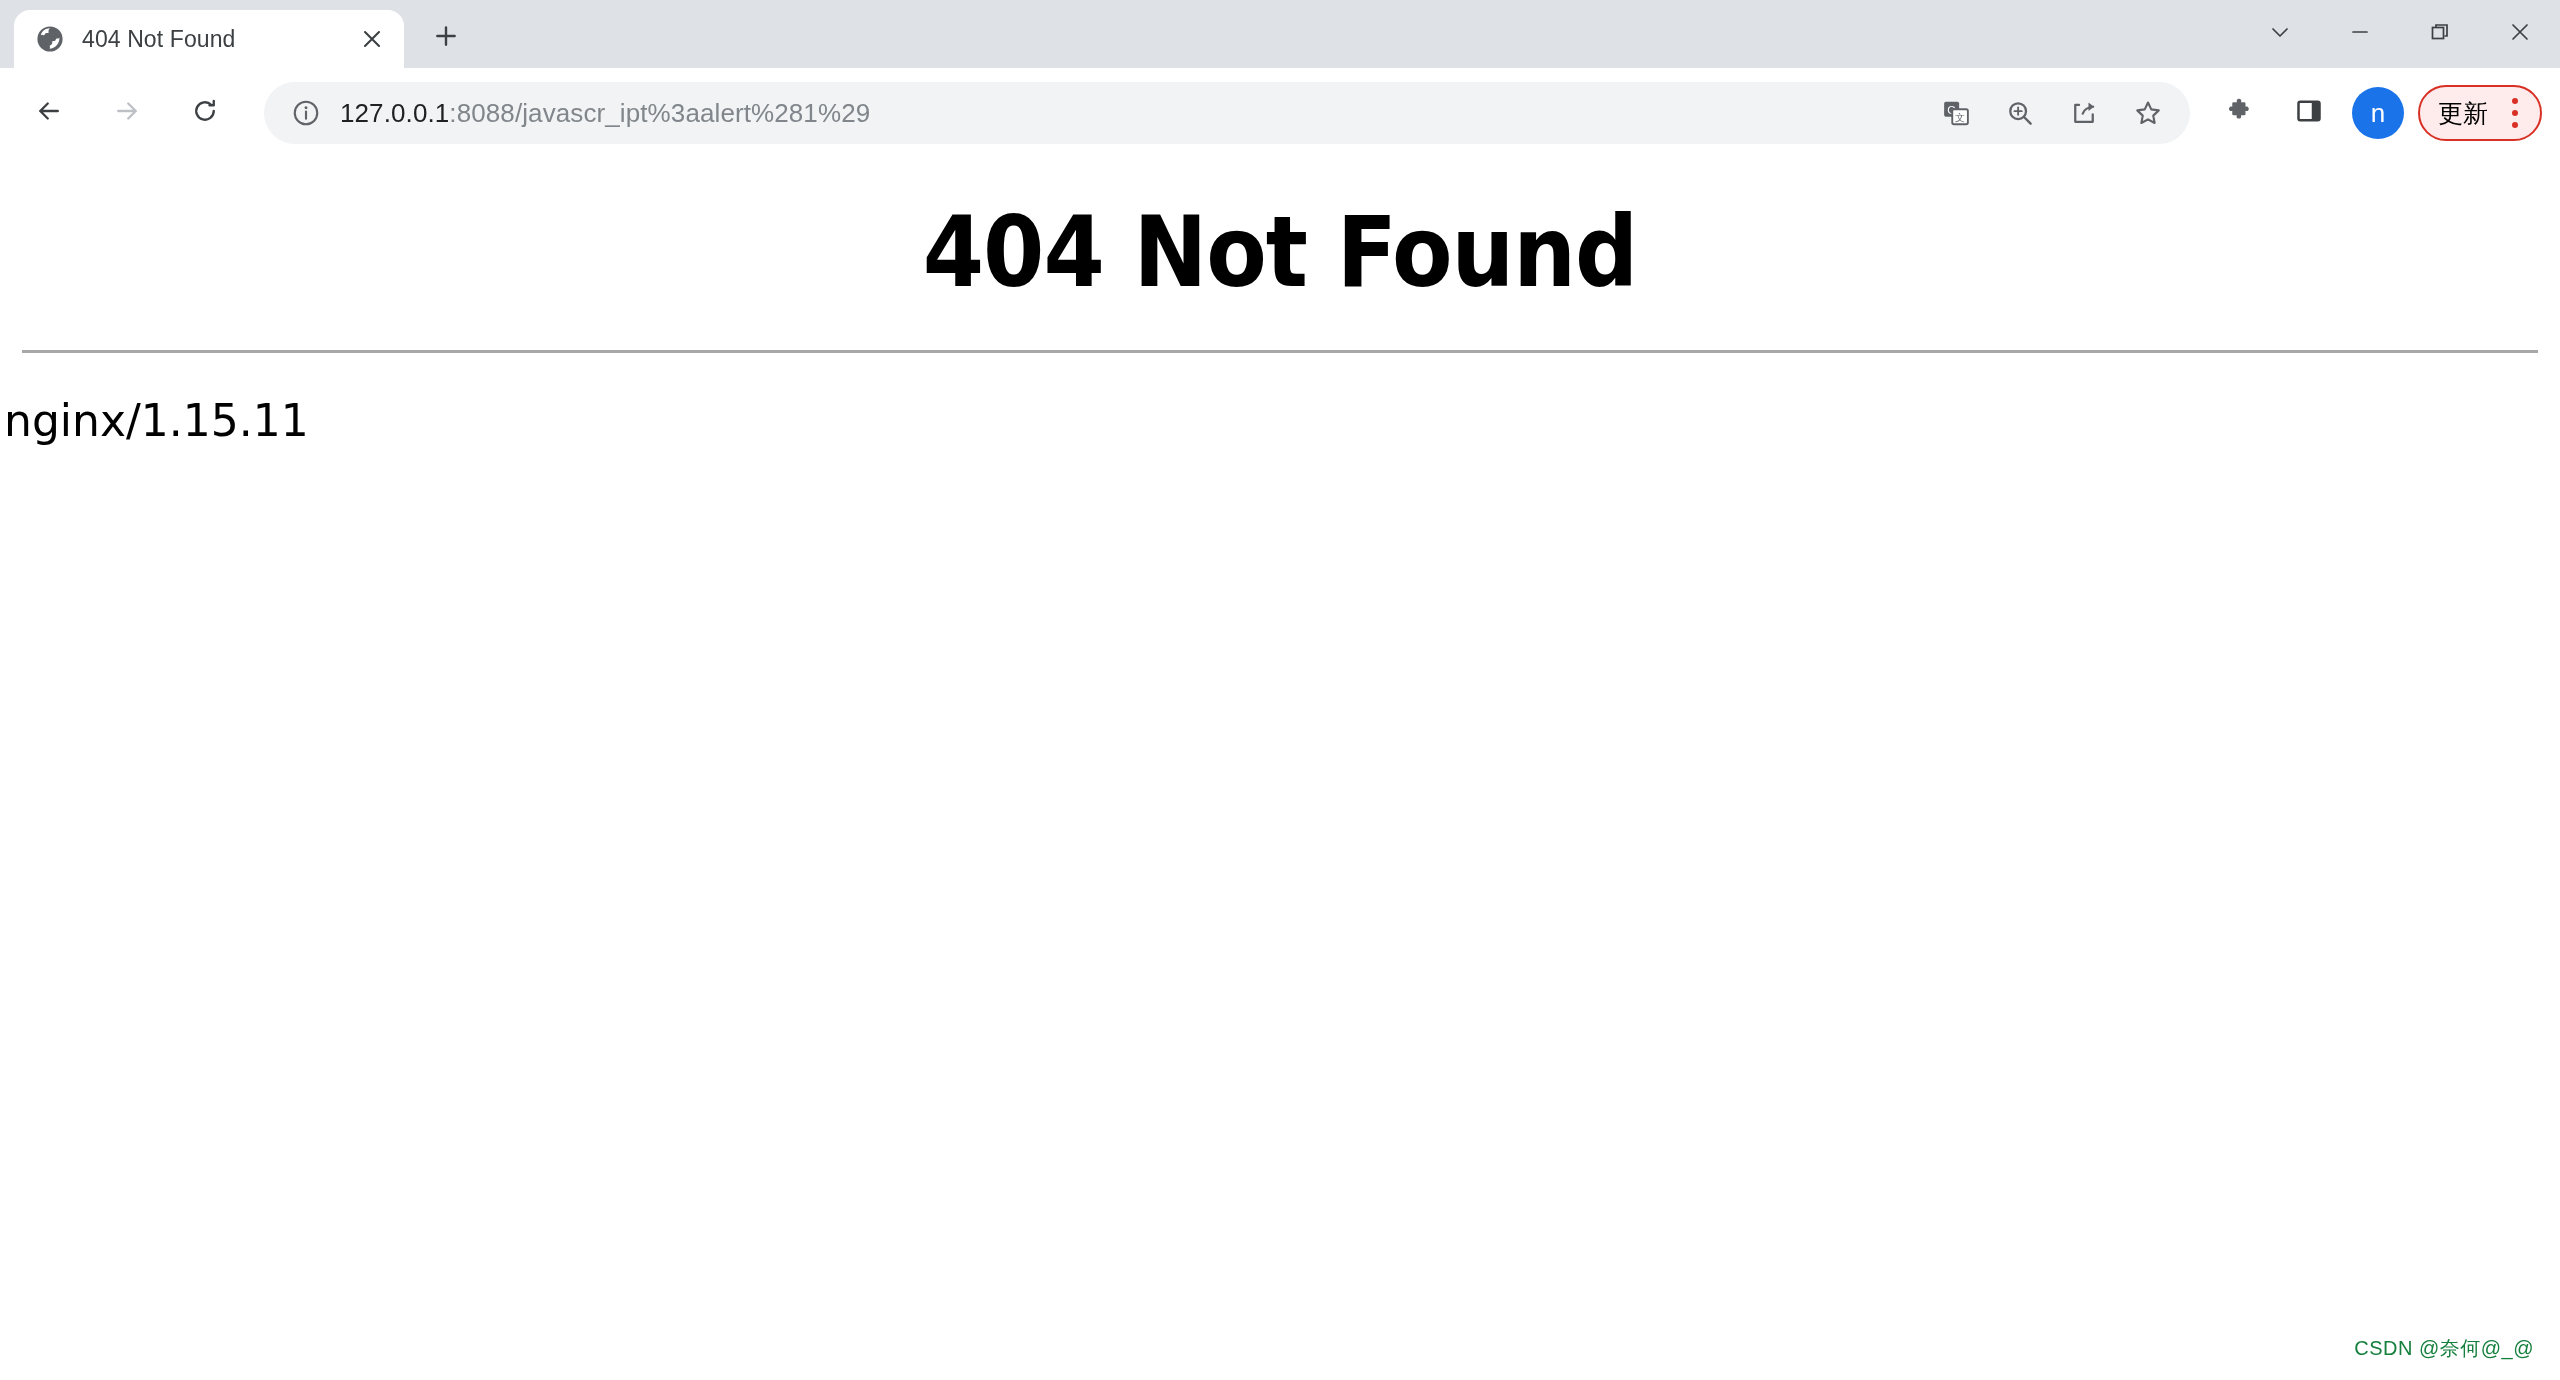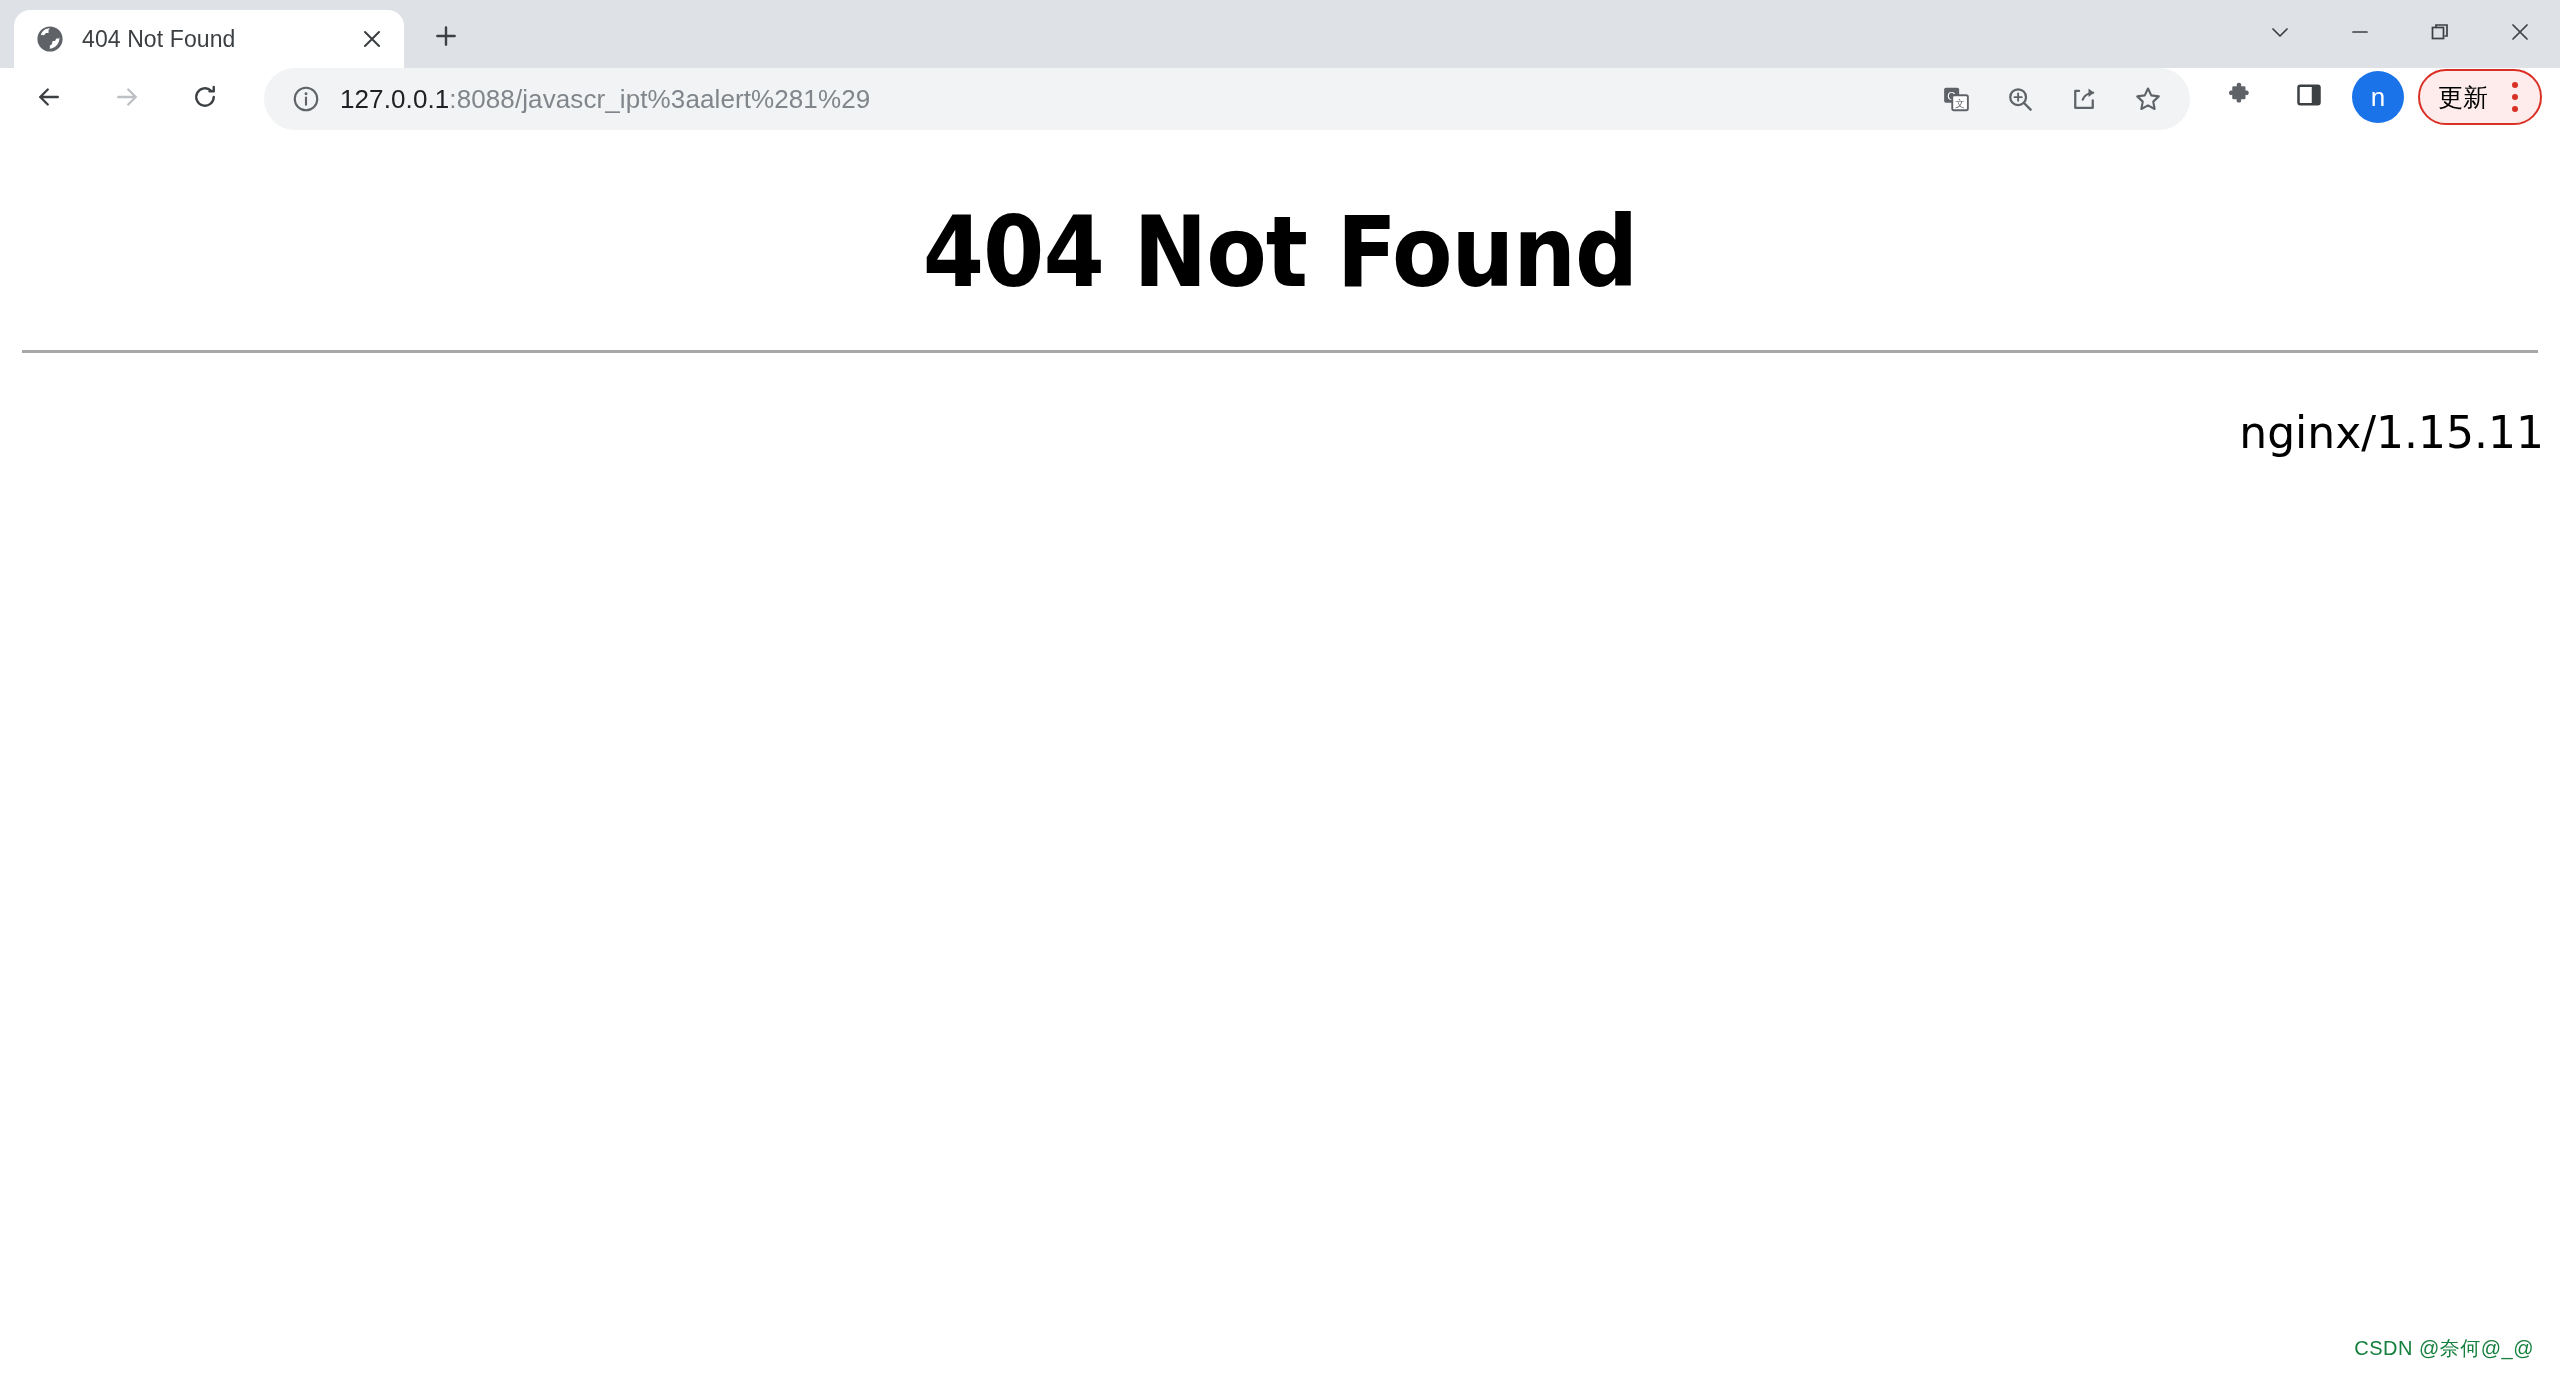--- a/index.html
+++ b/index.html
@@ -97,21 +97,21 @@
     align-items: center;
     justify-content: center;
   }
 
   
   .toolbar {
     position: relative;
     height: 90px;
     background: #ffffff;
     display: flex;
-    align-items: flex-start;
+    align-items: center;
     box-sizing: border-box;
     padding: 0 18px 0 10px;
   }
 
   .navbtn {
     width: 62px;
     height: 62px;
     margin: 0 8px;
     display: flex;
     align-items: center;
@@ -255,23 +255,23 @@
   }
 
   .page-hr {
     margin: 42px 22px 0 22px;
     border: 0;
     border-top: 3px solid #a8a8a8;
     height: 0;
   }
 
   .page-center {
-    margin: 16px;
+    margin: 4px;
     padding-top: 38px;
-    text-align: right;
+    text-align: left;
     font-size: 44px;
     color: #000000;
     font-family: "DejaVu Sans", "Liberation Sans", sans-serif;
     font-weight: normal;
   }
 
   .watermark {
     position: absolute;
     right: 26px;
     bottom: 18px;

